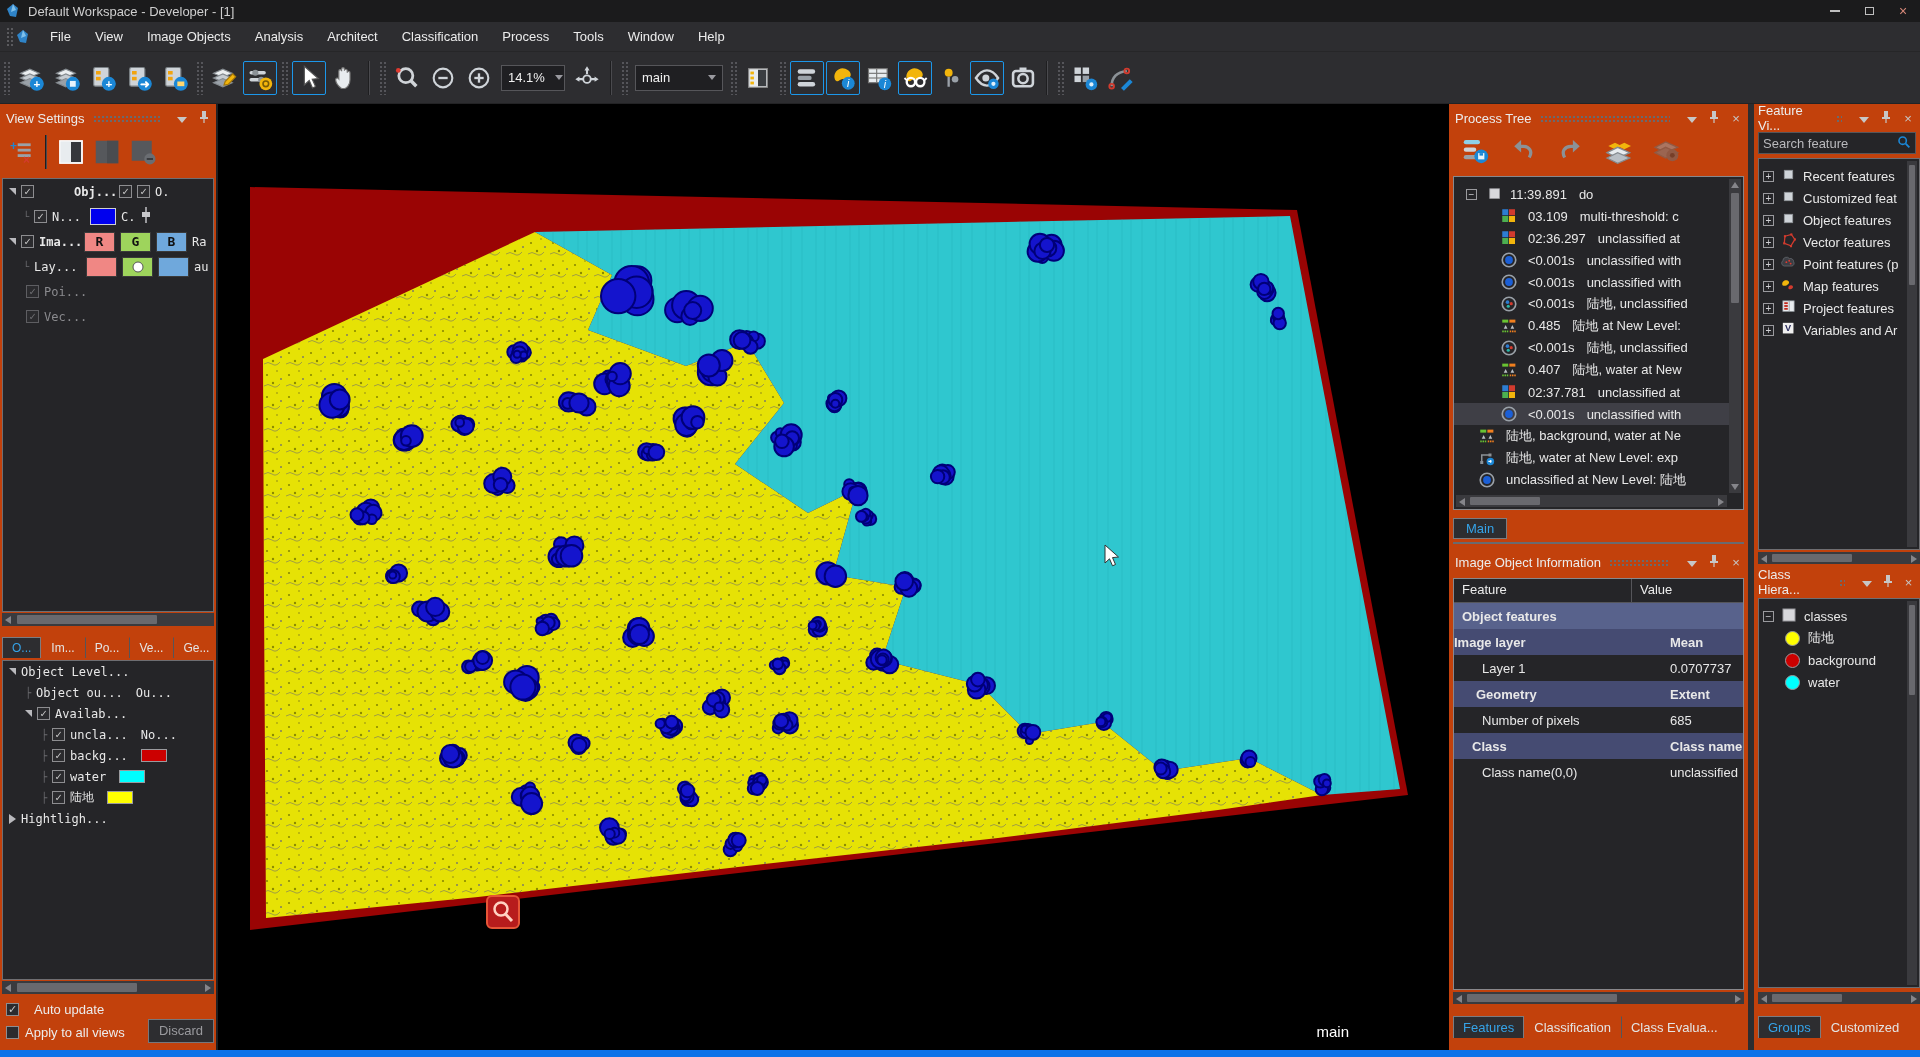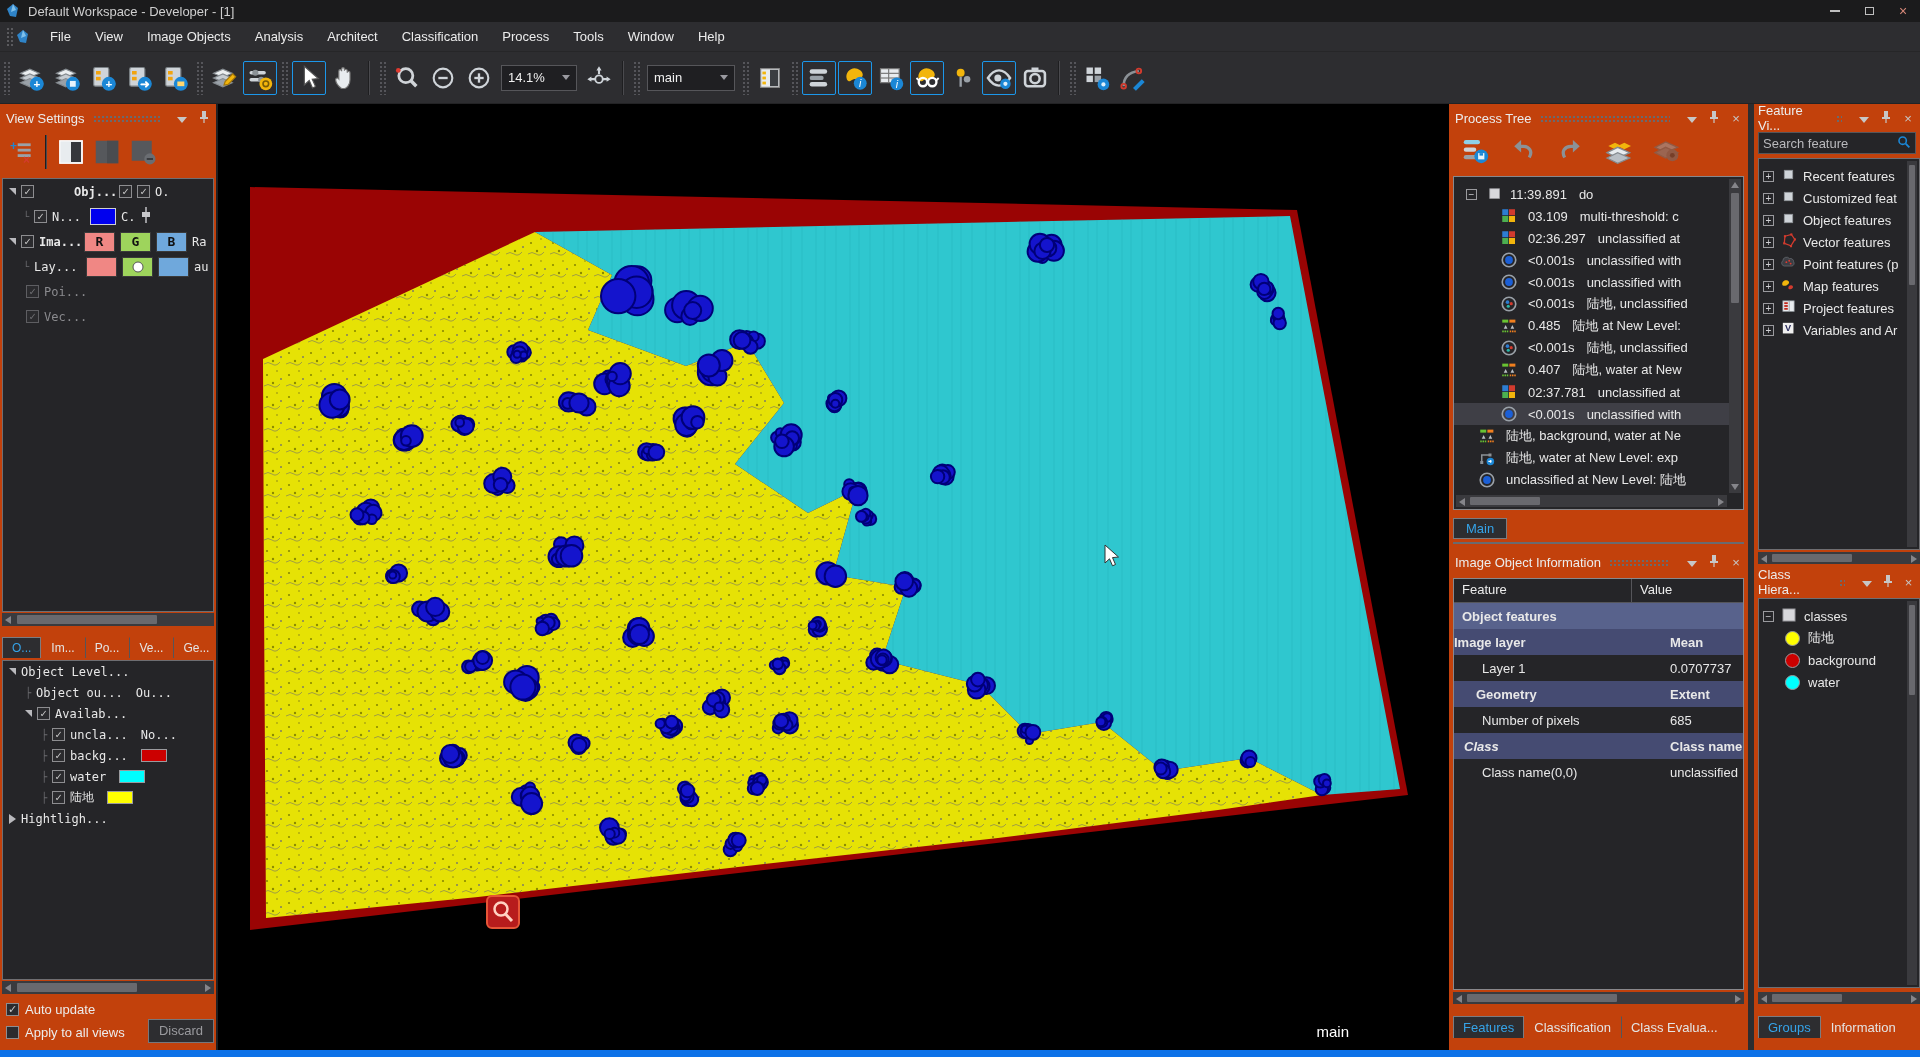--- a/index.html
+++ b/index.html
@@ -260,21 +260,21 @@
           <line x1="8" y1="12" x2="16" y2="12" stroke="#cfd4d9" stroke-width="2"></line>
         </svg>
       </span>
       <span class="tbtn">
         <svg width="28" height="28" viewBox="0 0 24 24">
           <circle cx="12" cy="12" r="8" fill="none" stroke="#cfd4d9" stroke-width="1.8"></circle>
           <line x1="8" y1="12" x2="16" y2="12" stroke="#cfd4d9" stroke-width="2"></line>
           <line x1="12" y1="8" x2="12" y2="16" stroke="#cfd4d9" stroke-width="2"></line>
         </svg>
       </span>
-      <div class="combo" style="width: 76px;">
+      <div class="combo" style="width: 64px;">
         <span style="flex: 1 1 0%;">14.1%</span>
         <span class="arrow"></span>
       </div>
       <span class="tbtn">
         <svg width="28" height="28" viewBox="0 0 24 24">
           <circle cx="12" cy="13" r="3.2" fill="none" stroke="#cfd4d9" stroke-width="1.6"></circle>
           <path d="M12 3.5v5M4 13h5M15 13h5" stroke="#cfd4d9" stroke-width="1.8"></path>
           <path d="M9.8 5.5L12 2l2.2 3.5zM5.5 10.8L2 13l3.5 2.2zM18.5 10.8L22 13l-3.5 2.2z" fill="#cfd4d9"></path>
         </svg>
       </span>
@@ -530,21 +530,21 @@
         <span>Hightligh...</span>
       </div>
     </div>
   <div class="hs" style="top:877px; left:2px; right:2px; height:13px">
     <span class="la"></span>
       <span class="ra"></span>
       <span class="thumb" style="left:15px; width:120px"></span>
   </div>
   <div class="chkrow" style="top:898px">
     <span class="cb">✓</span>
-    <span style="margin-left:6px">Auto update</span>
+    <span style="margin-left:15px">Auto update</span>
   </div>
   <div class="chkrow" style="top:921px">
     <span class="cb"></span>
     <span style="margin-left:6px">Apply to all views</span>
   </div>
   <div class="btn abs" style="top:915px; left:148px; width:66px; height:24px; line-height:22px">Discard</div>
 </div>
 
 <div class="panel" id="viewport">
   <svg class="map" width="1231" height="946" viewBox="0 0 1231 946">
@@ -1335,21 +1335,21 @@
       </div>
       <div class="ioi-row subhead">
         <div class="ioi-f" style="padding-left: 22px;">Geometry</div>
         <div class="ioi-v">Extent</div>
       </div>
       <div class="ioi-row data">
         <div class="ioi-f" style="padding-left: 28px;">Number of pixels</div>
         <div class="ioi-v">685</div>
       </div>
       <div class="ioi-row subhead">
-        <div class="ioi-f" style="padding-left: 10px; font-style: italic;">Class</div>
+        <div class="ioi-f" style="padding-left: 18px;">Class</div>
         <div class="ioi-v">Class name</div>
       </div>
       <div class="ioi-row data">
         <div class="ioi-f" style="padding-left: 28px;">Class name(0,0)</div>
         <div class="ioi-v">unclassified</div>
       </div>
     </div>
   <div class="hs" style="top:888px; left:4px; right:4px; height:12px">
     <span class="la"></span>
       <span class="ra"></span>
@@ -1499,17 +1499,17 @@
         <span class="thumb" style="top: 4px; height: 90px;"></span>
       </div>
     </div>
   <div class="hs" style="top:888px; left:4px; right:0; height:12px">
     <span class="la"></span>
       <span class="ra"></span>
       <span class="thumb" style="left:14px; width:70px"></span>
   </div>
   <div class="tabs" id="tabsB" style="top:906px; left:4px; height:28px">
       <span class="tab sel">Groups</span>
-      <span class="tab">Information</span>
+      <span class="tab">Customized</span>
     </div>
 </div>
 
 <div class="bottomstrip"></div>
 
 </body></html>

